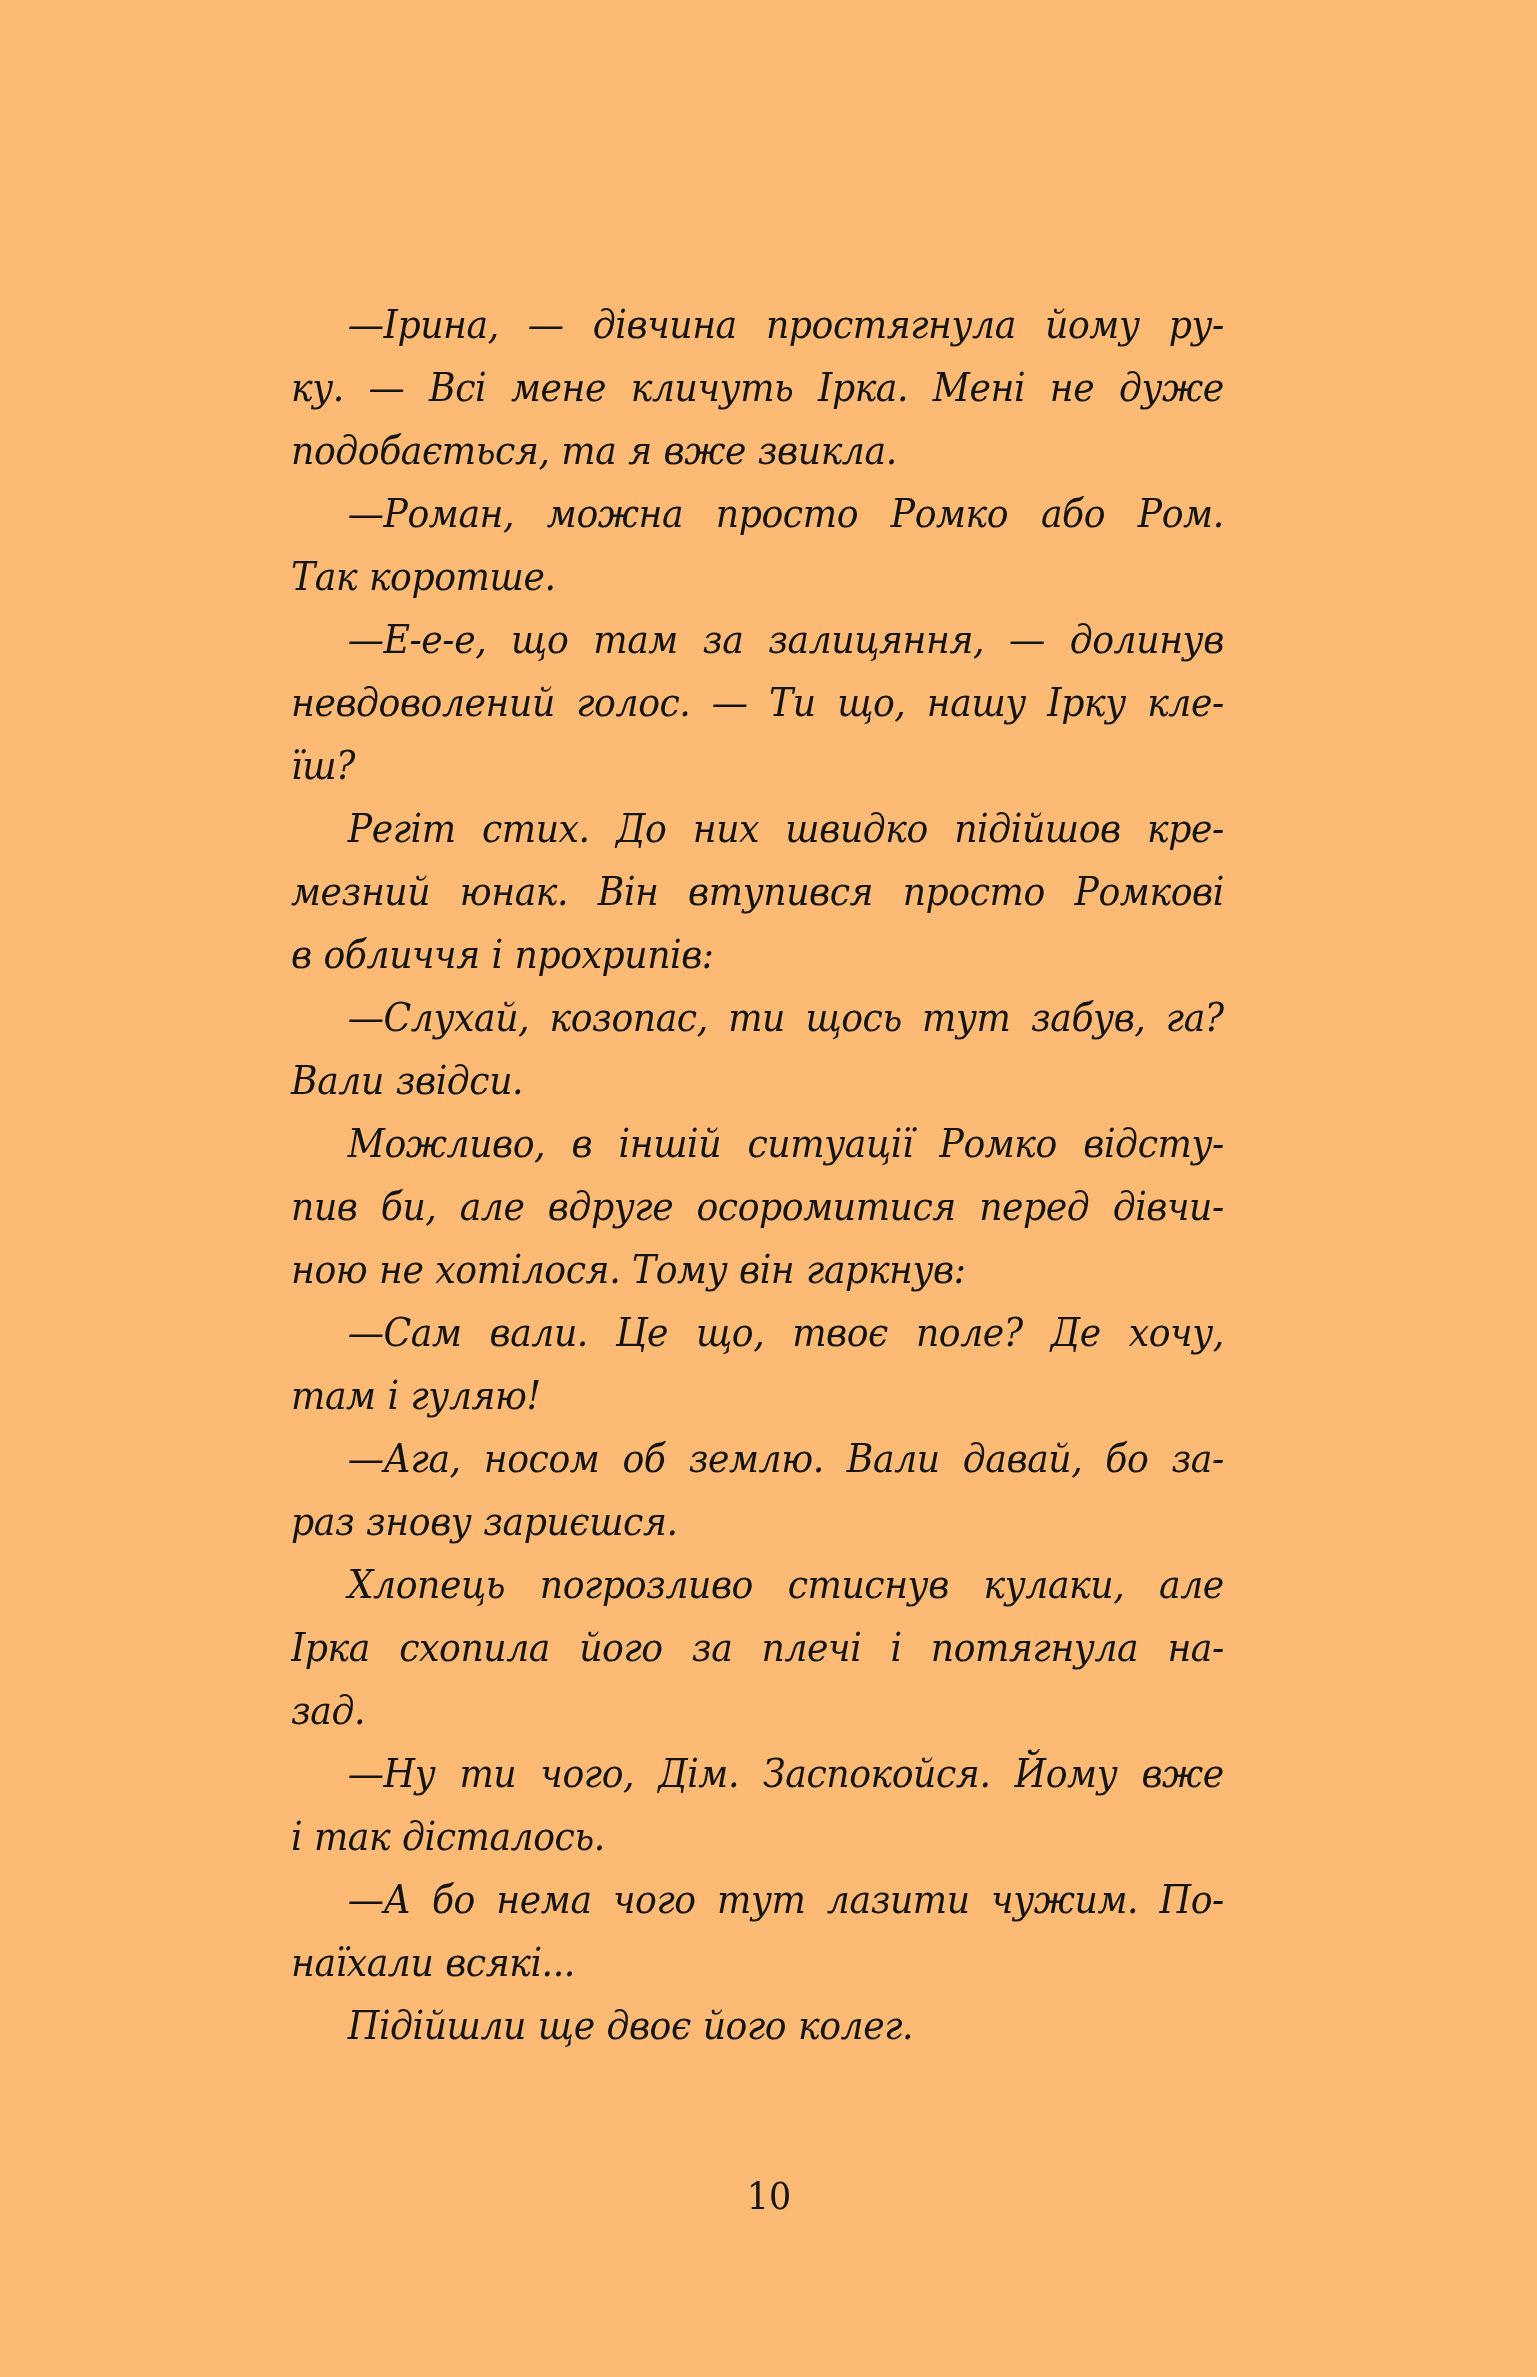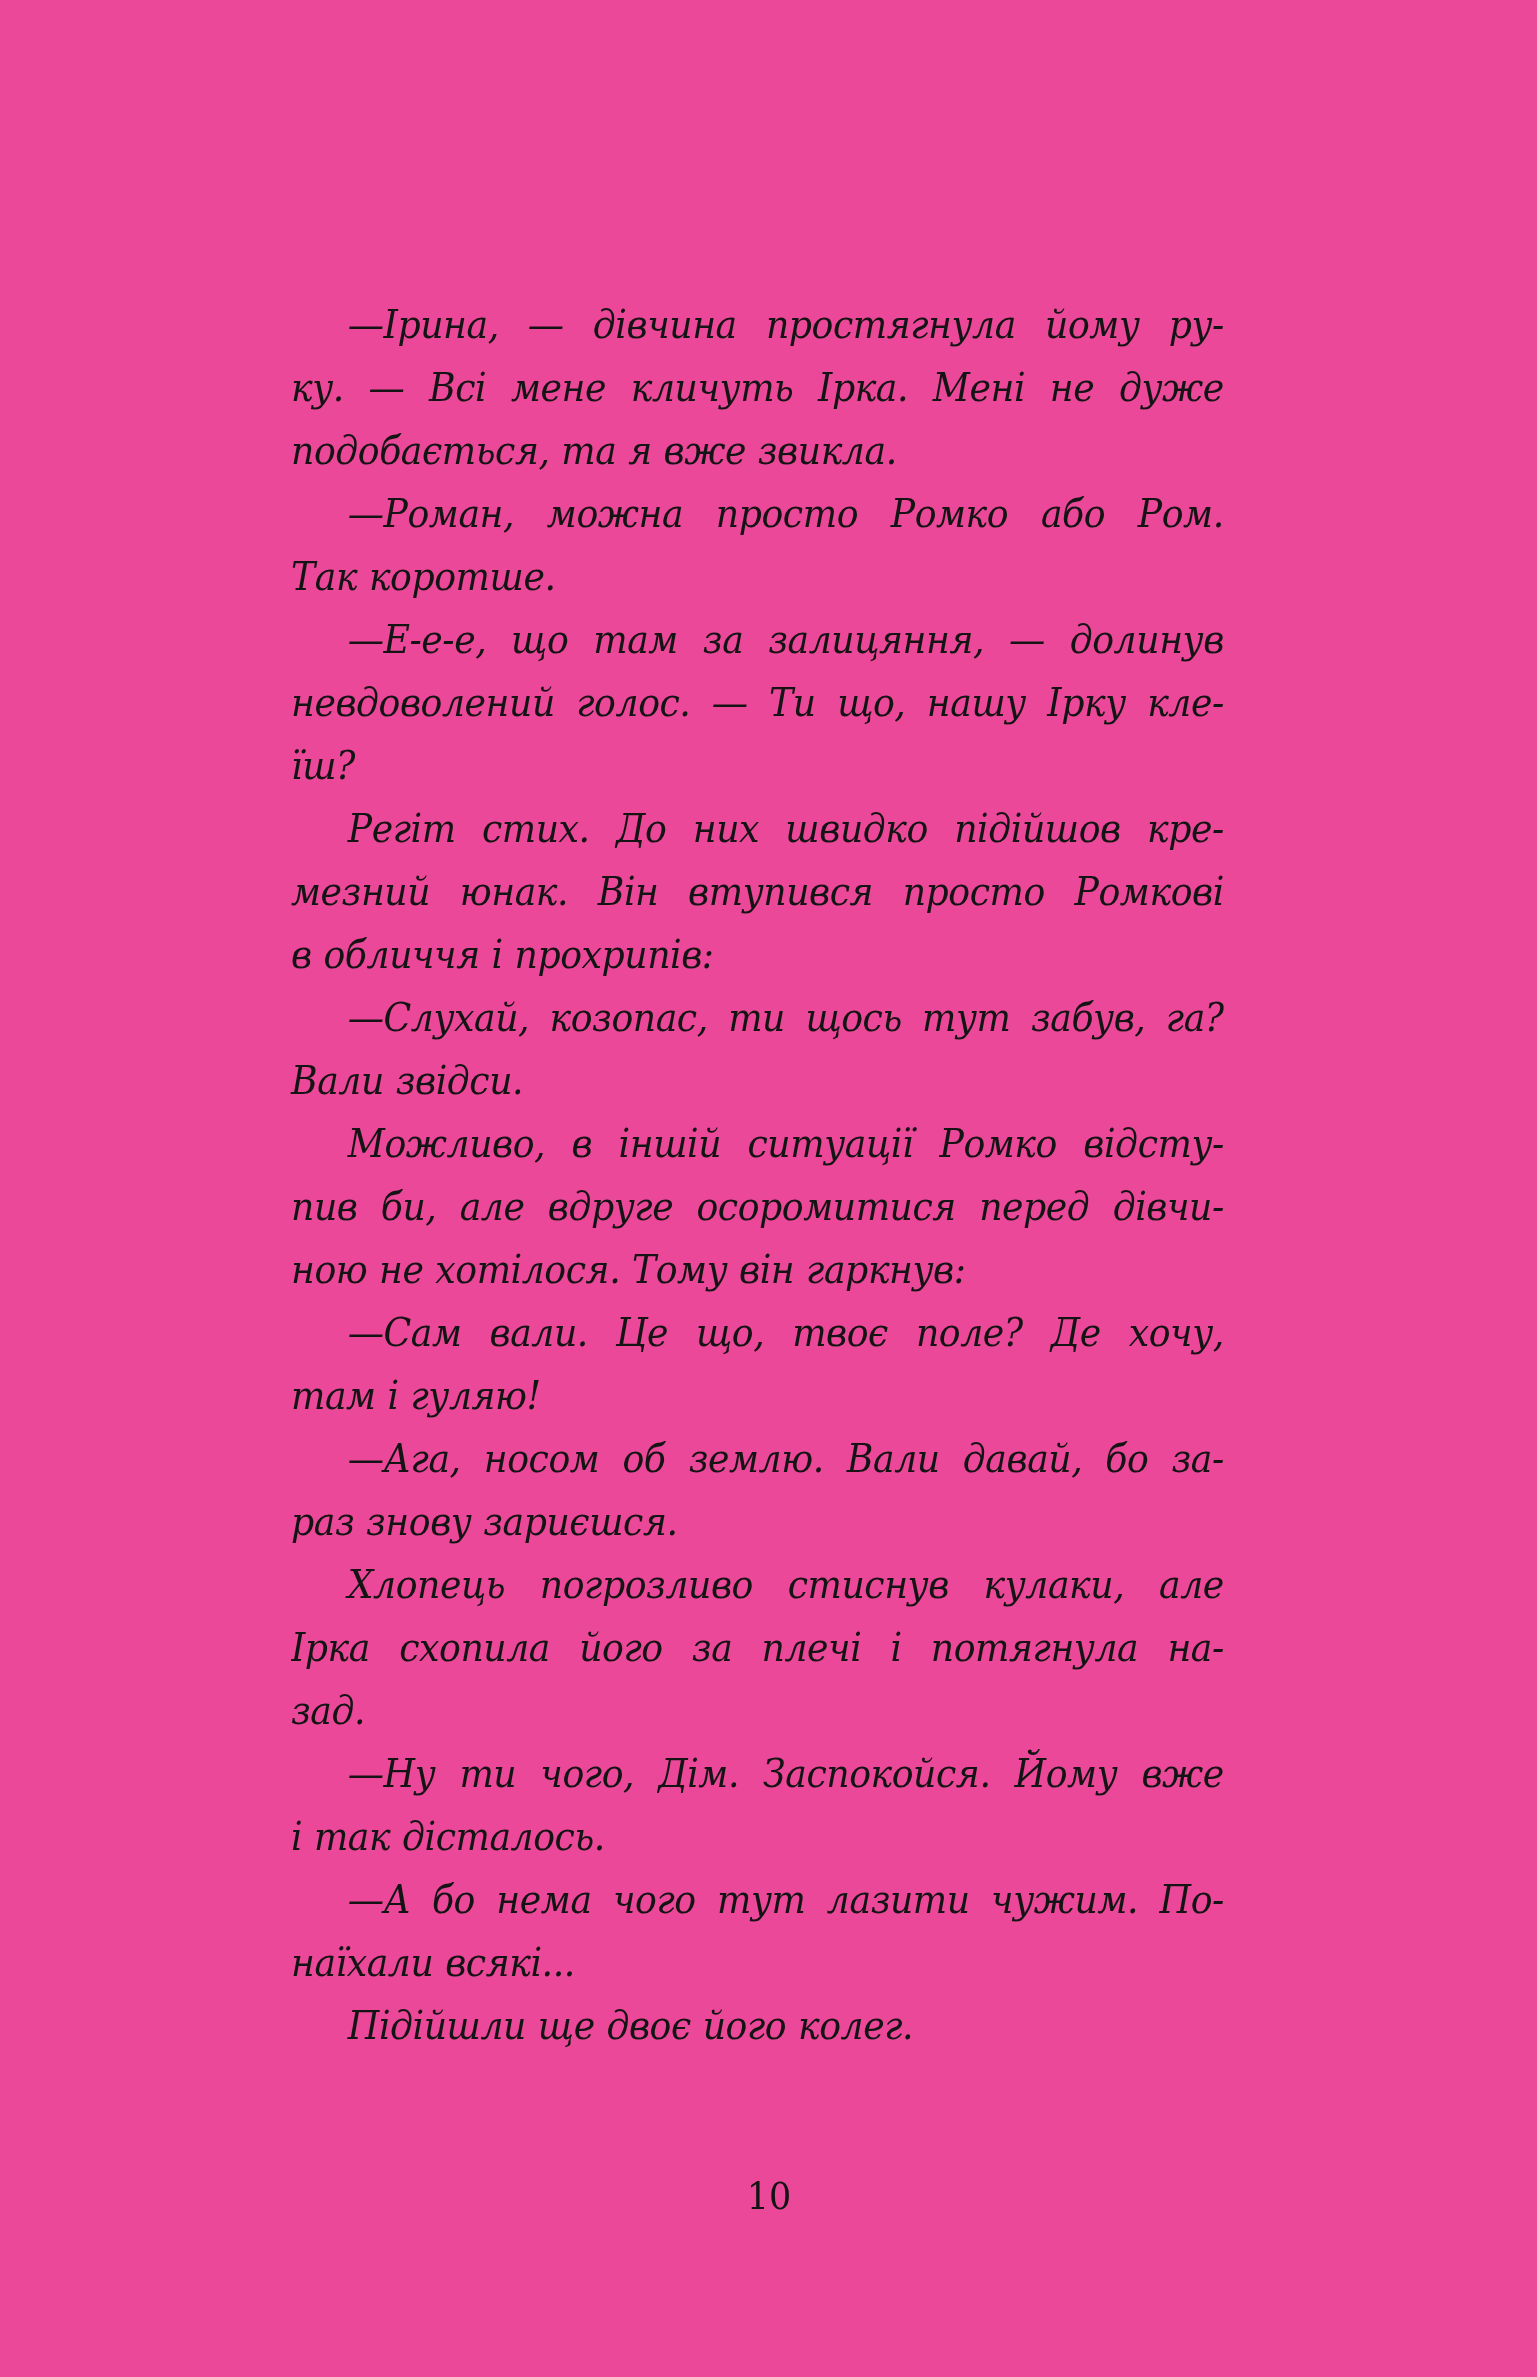--- a/index.html
+++ b/index.html
@@ -13,21 +13,21 @@
       position: relative;
       overflow: hidden;
       color: #141414;
       font-family: "DejaVu Serif", "Liberation Serif", serif;
     }
     .page {
       position: absolute;
       left: 0; top: 0;
       width: 1538px;
       height: 2377px;
-      background: #ec4899;
+      background: #fdba74;
     }
     .text-block {
       position: absolute;
       left: 291px;
       top: 293px;
       width: 1003px;
     }
     .line {
       height: 63px;
       line-height: 63px;

